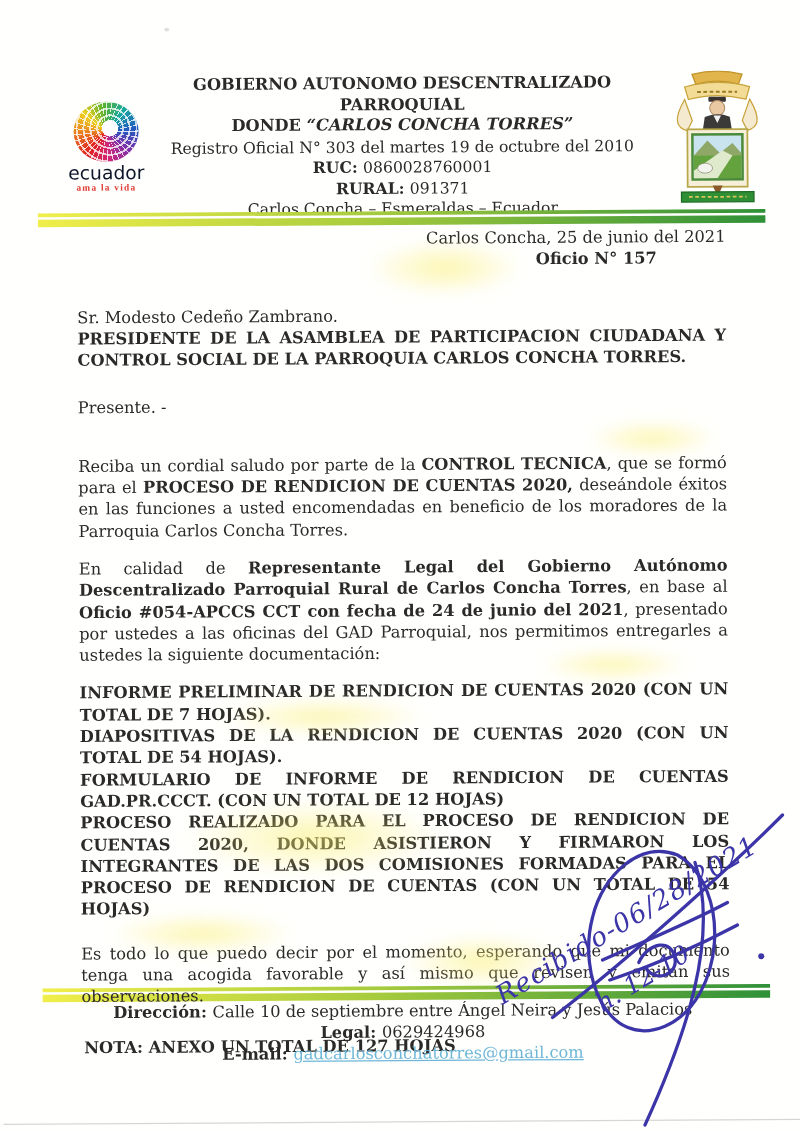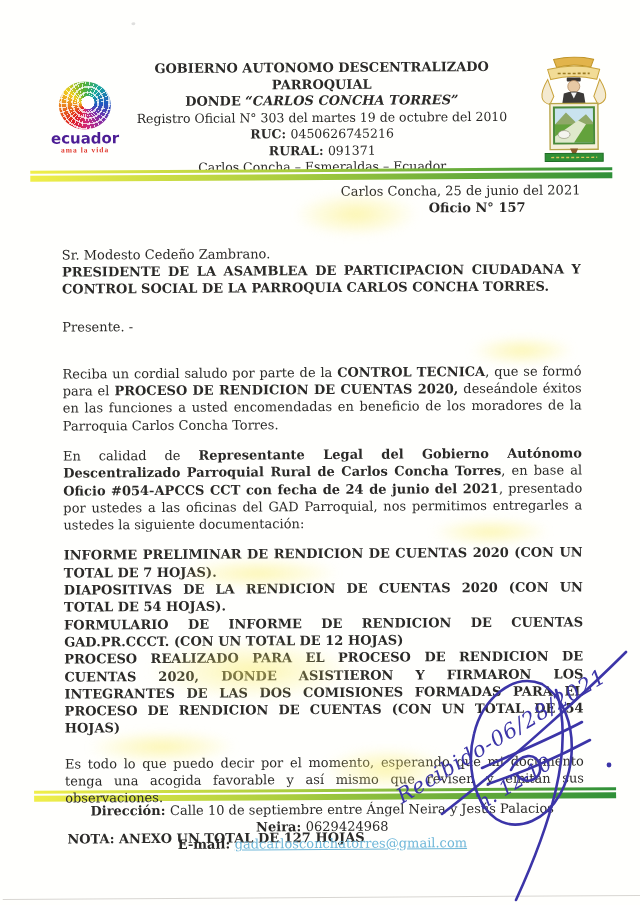--- a/index.html
+++ b/index.html
@@ -17,21 +17,21 @@
   .logo-left{position:absolute;left:14px;top:20px;width:86px;text-align:center;}
   .rosette{
     width:52px;height:48px;margin:0 auto;border-radius:50%;position:relative;
     background:conic-gradient(from 220deg,#e02020,#e87820,#f0d020,#58b030,#18a8a0,#2058c0,#8030a8,#d02878,#e02020);
   }
   .rosette:before{content:"";position:absolute;inset:0;border-radius:50%;
     background:repeating-radial-gradient(circle at 56% 44%, transparent 0 4px, rgba(255,255,255,.75) 4px 5.5px);}
   .rosette:after{content:"";position:absolute;inset:0;border-radius:50%;
     background:radial-gradient(circle at 56% 44%, #fff 0 16%, transparent 17%),
                repeating-conic-gradient(from 0deg, rgba(255,255,255,.8) 0 2deg, transparent 2deg 11deg);}
-  .brand{font-family:"DejaVu Sans",sans-serif;font-weight:bold;font-size:15px;color:#4c1d95;line-height:14px;margin-top:2px;}
+  .brand{font-family:"DejaVu Sans",sans-serif;font-weight:normal;font-size:15px;color:#0f172a;line-height:14px;margin-top:2px;}
   .tagline{font-family:Liberation Serif, serif;font-weight:bold;font-size:7.5px;color:var(--tagline-red,#e0392e);letter-spacing:1px;}
   .header-text{margin:0 104px 0 106px;text-align:center;line-height:16.5px;font-size:12.5px;}
   .ht1{font-weight:bold;font-size:13px;}
   .coat{position:absolute;right:0;top:-2px;width:80px;height:112px;}
 
   
   .bar{position:absolute;left:32px;right:26px;
     background:linear-gradient(90deg,var(--divider-left,#f0ee4a),var(--divider-mid,#a8cc3e) 45%,var(--divider-right,#2f9038));}
   .bar-thin{height:3px;}
   .bar-thick{height:6px;}
@@ -77,21 +77,21 @@
       <div class="logo-left">
         <div class="rosette"></div>
         <div class="brand">ecuador</div>
         <div class="tagline">ama la vida</div>
       </div>
 
       <div class="header-text">
         <div class="ht1">GOBIERNO AUTONOMO DESCENTRALIZADO PARROQUIAL</div>
         <div class="ht1"><span class="b">DONDE </span><span class="b i">“CARLOS CONCHA TORRES”</span></div>
         <div>Registro Oficial N° 303 del martes 19 de octubre del 2010</div>
-        <div><span class="b">RUC: </span><span>0450626745216</span></div>
+        <div><span class="b">RUC: </span><span>0860028760001</span></div>
         <div><span class="b">RURAL: </span><span>091371</span></div>
         <div>Carlos Concha – Esmeraldas – Ecuador</div>
       </div>
 
       <div class="coat">
         <svg width="80" height="112" viewBox="0 0 80 112">
           <path d="M20 3 Q40 -2 60 3 L57 11 Q40 6 23 11 Z" fill="#e2b44c" stroke="#bf9428" stroke-width="1"></path>
           <path d="M14 13 Q40 6 66 13 L63 23 Q40 17 17 23 Z" fill="#f2dc96" stroke="#c8a23a" stroke-width="1"></path>
           <line x1="24" y1="17" x2="56" y2="17" stroke="#9a7a22" stroke-width="1.6" stroke-dasharray="3 2"></line>
           <path d="M14 23 C4 40 8 46 16 48 L20 40 Z" fill="#f4ead0" stroke="#c8a23a" stroke-width="1"></path>
@@ -141,21 +141,21 @@
           <div class="list-item">PROCESO REALIZADO PARA EL PROCESO DE RENDICION DE CUENTAS 2020, DONDE ASISTIERON Y FIRMARON LOS INTEGRANTES DE LAS DOS COMISIONES FORMADAS PARA EL PROCESO DE RENDICION DE CUENTAS (CON UN TOTAL DE 54 HOJAS)</div>
         </div>
 
       <p class="closing">Es todo lo que puedo decir por el momento, esperando que mi documento tenga una acogida favorable y así mismo que revisen y emitan sus observaciones.</p>
 
       <div class="nota">NOTA: ANEXO UN TOTAL DE 127 HOJAS</div>
     </div>
 
     <div class="footer">
       <div><span class="b">Dirección: </span><span>Calle 10 de septiembre entre Ángel Neira y Jesús Palacios</span></div>
-      <div><span class="b">Neira: </span><span>0629424968</span></div>
+      <div><span class="b">Legal: </span><span>0629424968</span></div>
       <div>
         <span class="b">E-mail: </span><a href="#">gadcarlosconchatorres@gmail.com</a>
       </div>
     </div>
 
     <div class="stain" style="left:295px;top:192px;width:125px;height:45px"></div>
     <div class="stain" style="left:470px;top:338px;width:105px;height:28px"></div>
     <div class="stain" style="left:430px;top:520px;width:120px;height:26px"></div>
     <div class="stain" style="left:175px;top:558px;width:165px;height:30px"></div>
     <div class="stain" style="left:145px;top:640px;width:210px;height:60px"></div>

